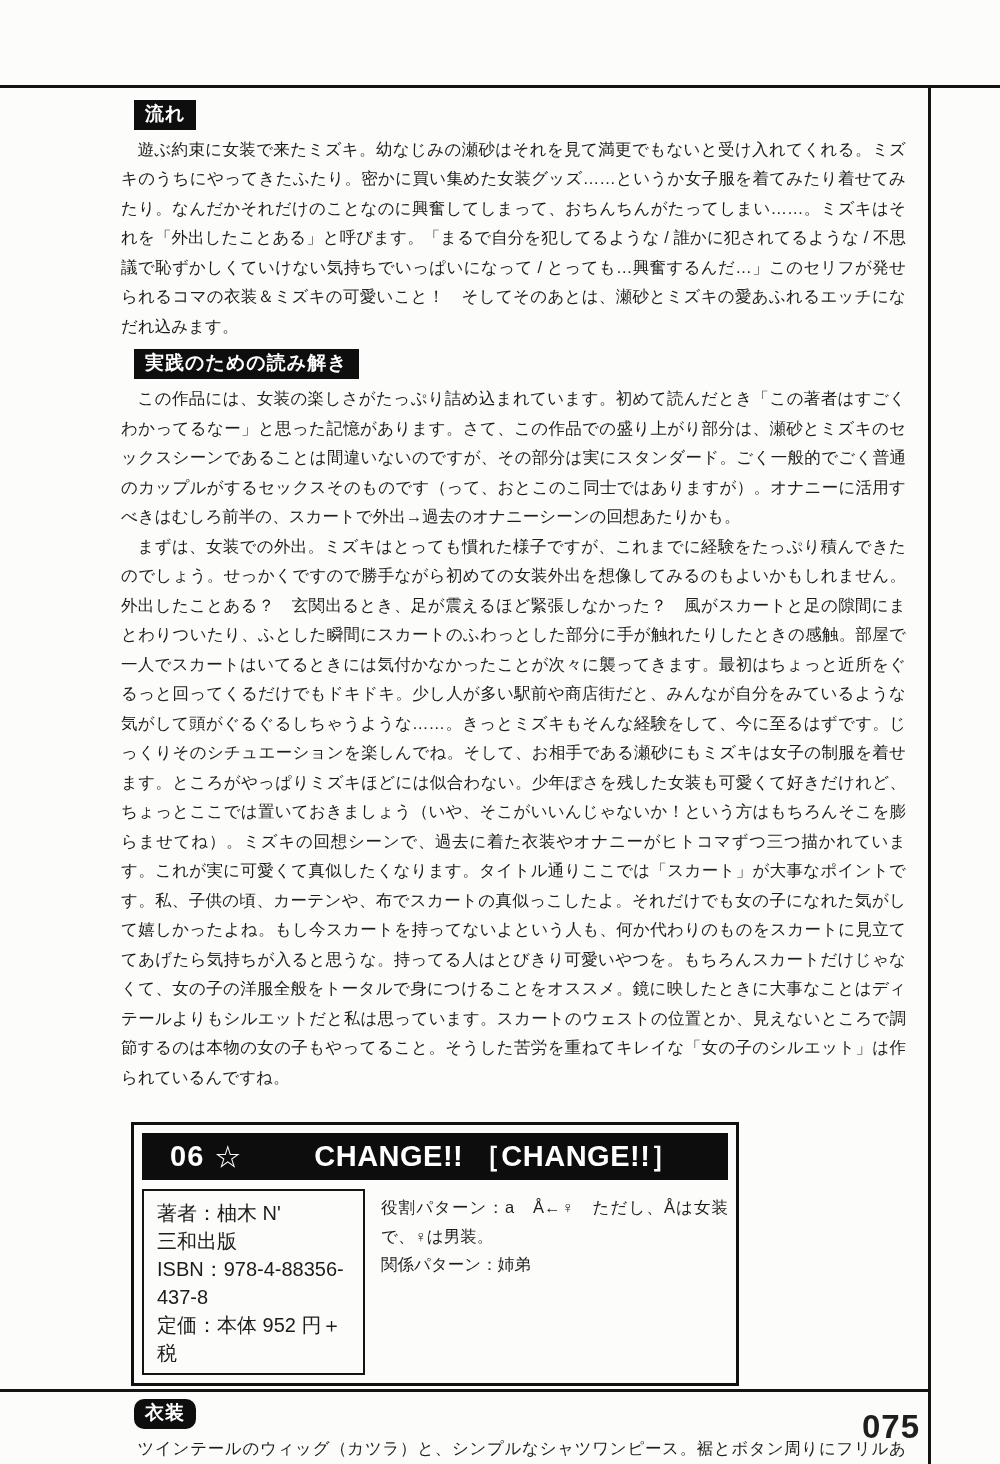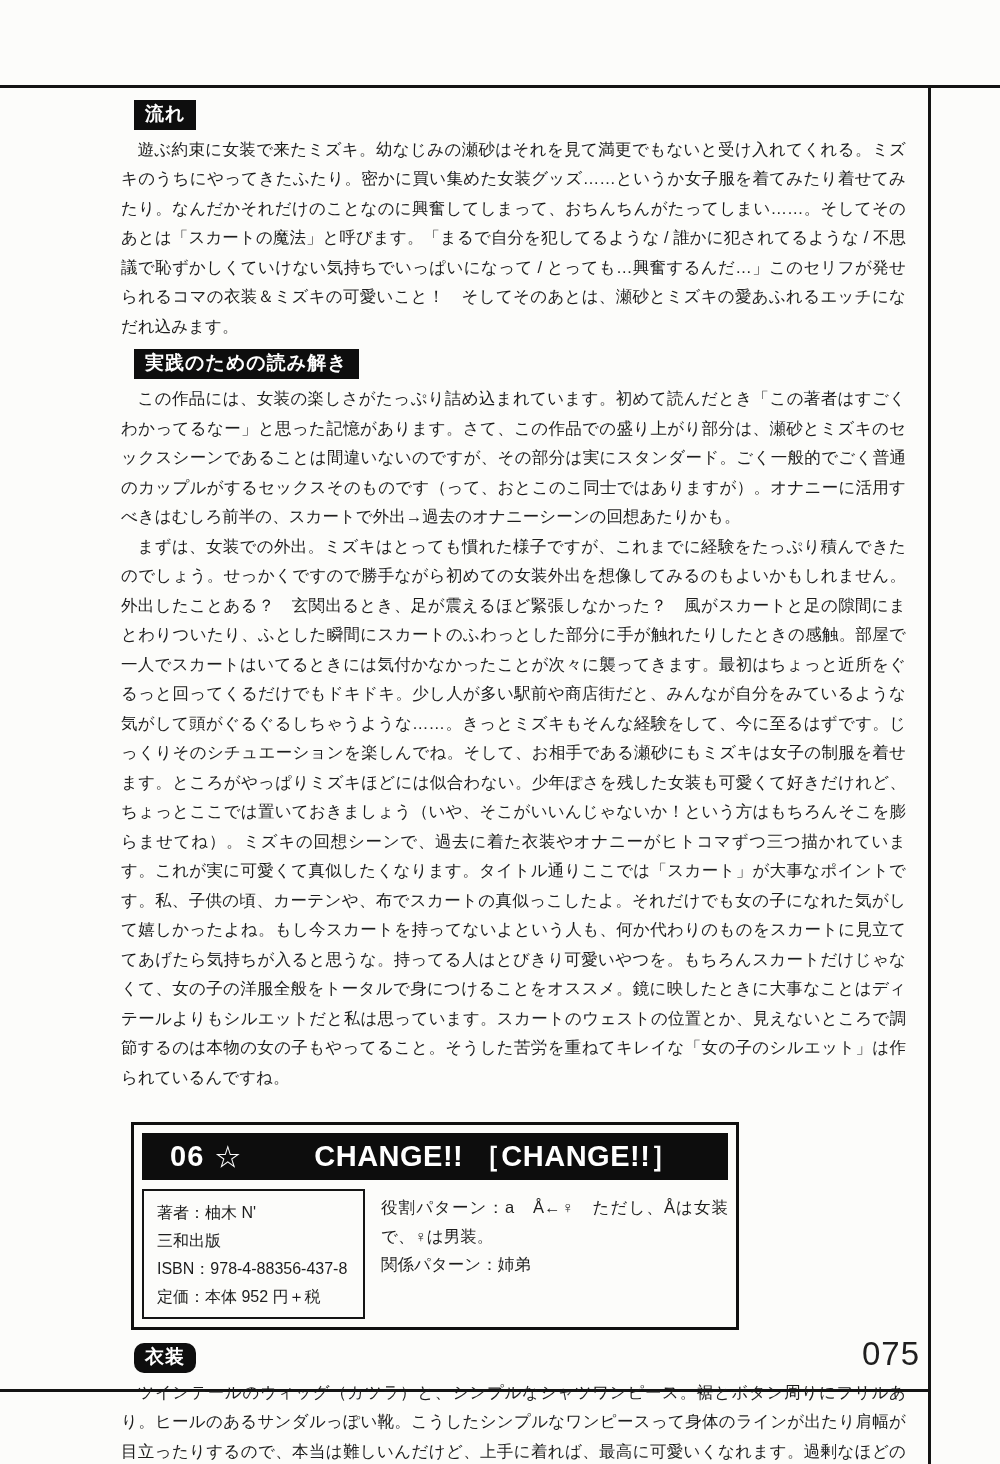--- a/index.html
+++ b/index.html
@@ -39,44 +39,44 @@
   .title-bar {
     height:47px; background:#0d0d0d; color:#fff;
     display:flex; align-items:center; padding-left:28px;
   }
   .title-bar .num   { font-size:29px; font-weight:bold; letter-spacing:1px; }
   .title-bar .star  { font-size:27px; margin-left:10px; }
   .title-bar .wtitle{ font-size:29px; font-weight:bold; margin-left:73px; letter-spacing:0.5px; }
   .info-row { display:flex; margin-top:9px; gap:16px; }
   .pub-box {
     border:2px solid #141414; width:223px; min-height:117px;
-    padding:8px 6px 6px 13px; font-size:16px; line-height:28px; font-weight:500;
+    padding:8px 6px 6px 13px; font-size:20px; line-height:28px; font-weight:500;
   }
   .patterns { flex:1; font-size:16.5px; line-height:28.5px; font-weight:500; padding-top:4px; }
   .patterns p { text-align:justify; }
 
   .pagenum {
-    position:absolute; left:862px; top:1335px;
-    font-size:33px; letter-spacing:1px; color:#1f1f1f; font-weight:400;
+    position:absolute; left:862px; top:1408px;
+    font-size:33px; letter-spacing:1px; color:#1f1f1f; font-weight:700;
   }
 </style>
 </head>
 <body>
 
 <div class="page">
   <div class="rule top"></div>
   <div class="rule right"></div>
   <div class="rule bottom"></div>
 
   <main class="content">
 
     <div class="seclabel first">
       <span>流れ</span>
     </div>
-    <p class="body">遊ぶ約束に女装で来たミズキ。幼なじみの瀬砂はそれを見て満更でもないと受け入れてくれる。ミズキのうちにやってきたふたり。密かに買い集めた女装グッズ……というか女子服を着てみたり着せてみたり。なんだかそれだけのことなのに興奮してしまって、おちんちんがたってしまい……。そしてそのあとは「スカートの魔法」と呼びます。「まるで自分を犯してるような / 誰かに犯されてるような / 不思議で恥ずかしくていけない気持ちでいっぱいになって / とっても…興奮するんだ…」このセリフが発せられるコマの衣装＆ミズキの可愛いこと！　そしてそのあとは、瀬砂とミズキの愛あふれるエッチになだれ込みます。</p>
+    <p class="body">遊ぶ約束に女装で来たミズキ。幼なじみの瀬砂はそれを見て満更でもないと受け入れてくれる。ミズキのうちにやってきたふたり。密かに買い集めた女装グッズ……というか女子服を着てみたり着せてみたり。なんだかそれだけのことなのに興奮してしまって、おちんちんがたってしまい……。ミズキはそれを「外出したことある」と呼びます。「まるで自分を犯してるような / 誰かに犯されてるような / 不思議で恥ずかしくていけない気持ちでいっぱいになって / とっても…興奮するんだ…」このセリフが発せられるコマの衣装＆ミズキの可愛いこと！　そしてそのあとは、瀬砂とミズキの愛あふれるエッチになだれ込みます。</p>
 
     <div class="seclabel mid">
       <span>実践のための読み解き</span>
     </div>
     <p class="body">この作品には、女装の楽しさがたっぷり詰め込まれています。初めて読んだとき「この著者はすごくわかってるなー」と思った記憶があります。さて、この作品での盛り上がり部分は、瀬砂とミズキのセックスシーンであることは間違いないのですが、その部分は実にスタンダード。ごく一般的でごく普通のカップルがするセックスそのものです（って、おとこのこ同士ではありますが）。オナニーに活用すべきはむしろ前半の、スカートで外出→過去のオナニーシーンの回想あたりかも。</p>
     <p class="body cont">まずは、女装での外出。ミズキはとっても慣れた様子ですが、これまでに経験をたっぷり積んできたのでしょう。せっかくですので勝手ながら初めての女装外出を想像してみるのもよいかもしれません。外出したことある？　玄関出るとき、足が震えるほど緊張しなかった？　風がスカートと足の隙間にまとわりついたり、ふとした瞬間にスカートのふわっとした部分に手が触れたりしたときの感触。部屋で一人でスカートはいてるときには気付かなかったことが次々に襲ってきます。最初はちょっと近所をぐるっと回ってくるだけでもドキドキ。少し人が多い駅前や商店街だと、みんなが自分をみているような気がして頭がぐるぐるしちゃうような……。きっとミズキもそんな経験をして、今に至るはずです。じっくりそのシチュエーションを楽しんでね。そして、お相手である瀬砂にもミズキは女子の制服を着せます。ところがやっぱりミズキほどには似合わない。少年ぽさを残した女装も可愛くて好きだけれど、ちょっとここでは置いておきましょう（いや、そこがいいんじゃないか！という方はもちろんそこを膨らませてね）。ミズキの回想シーンで、過去に着た衣装やオナニーがヒトコマずつ三つ描かれています。これが実に可愛くて真似したくなります。タイトル通りここでは「スカート」が大事なポイントです。私、子供の頃、カーテンや、布でスカートの真似っこしたよ。それだけでも女の子になれた気がして嬉しかったよね。もし今スカートを持ってないよという人も、何か代わりのものをスカートに見立ててあげたら気持ちが入ると思うな。持ってる人はとびきり可愛いやつを。もちろんスカートだけじゃなくて、女の子の洋服全般をトータルで身につけることをオススメ。鏡に映したときに大事なことはディテールよりもシルエットだと私は思っています。スカートのウェストの位置とか、見えないところで調節するのは本物の女の子もやってること。そうした苦労を重ねてキレイな「女の子のシルエット」は作られているんですね。</p>
 
     <section class="title-box">
       <div class="title-bar">
         <span class="num">06</span>

